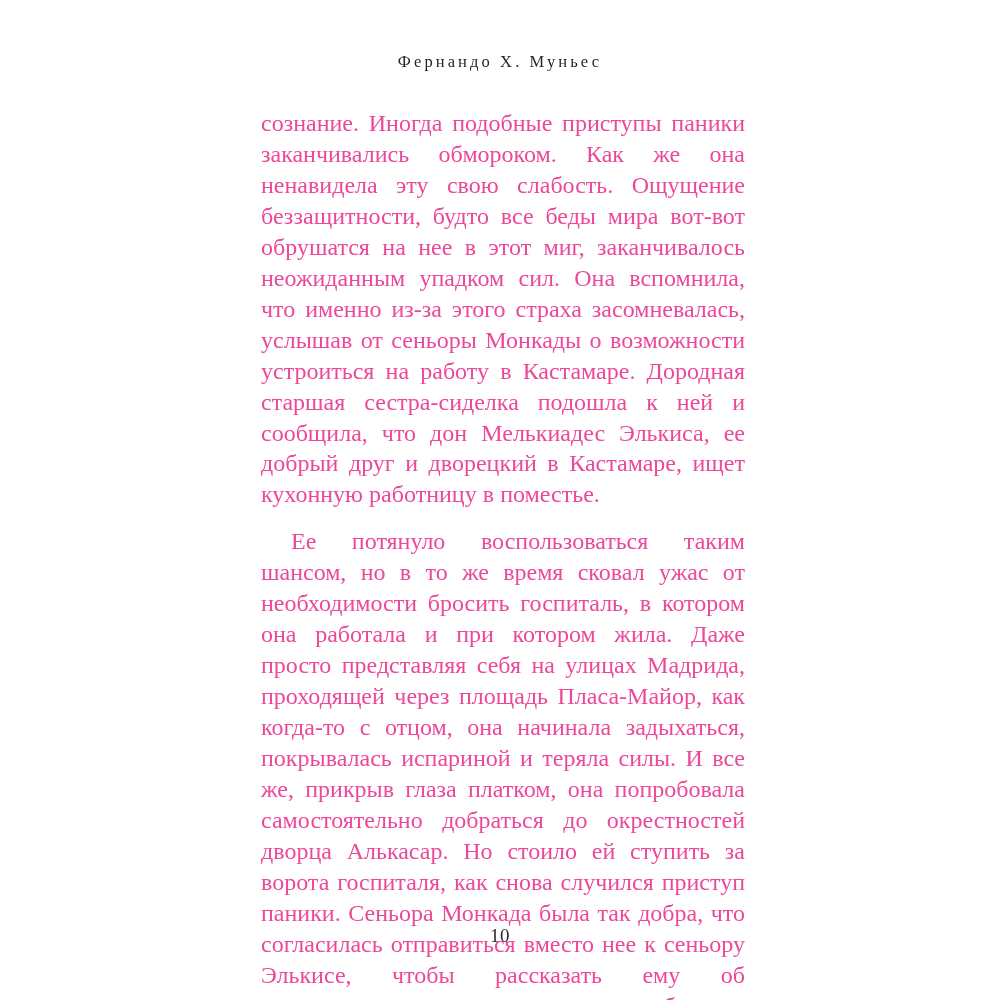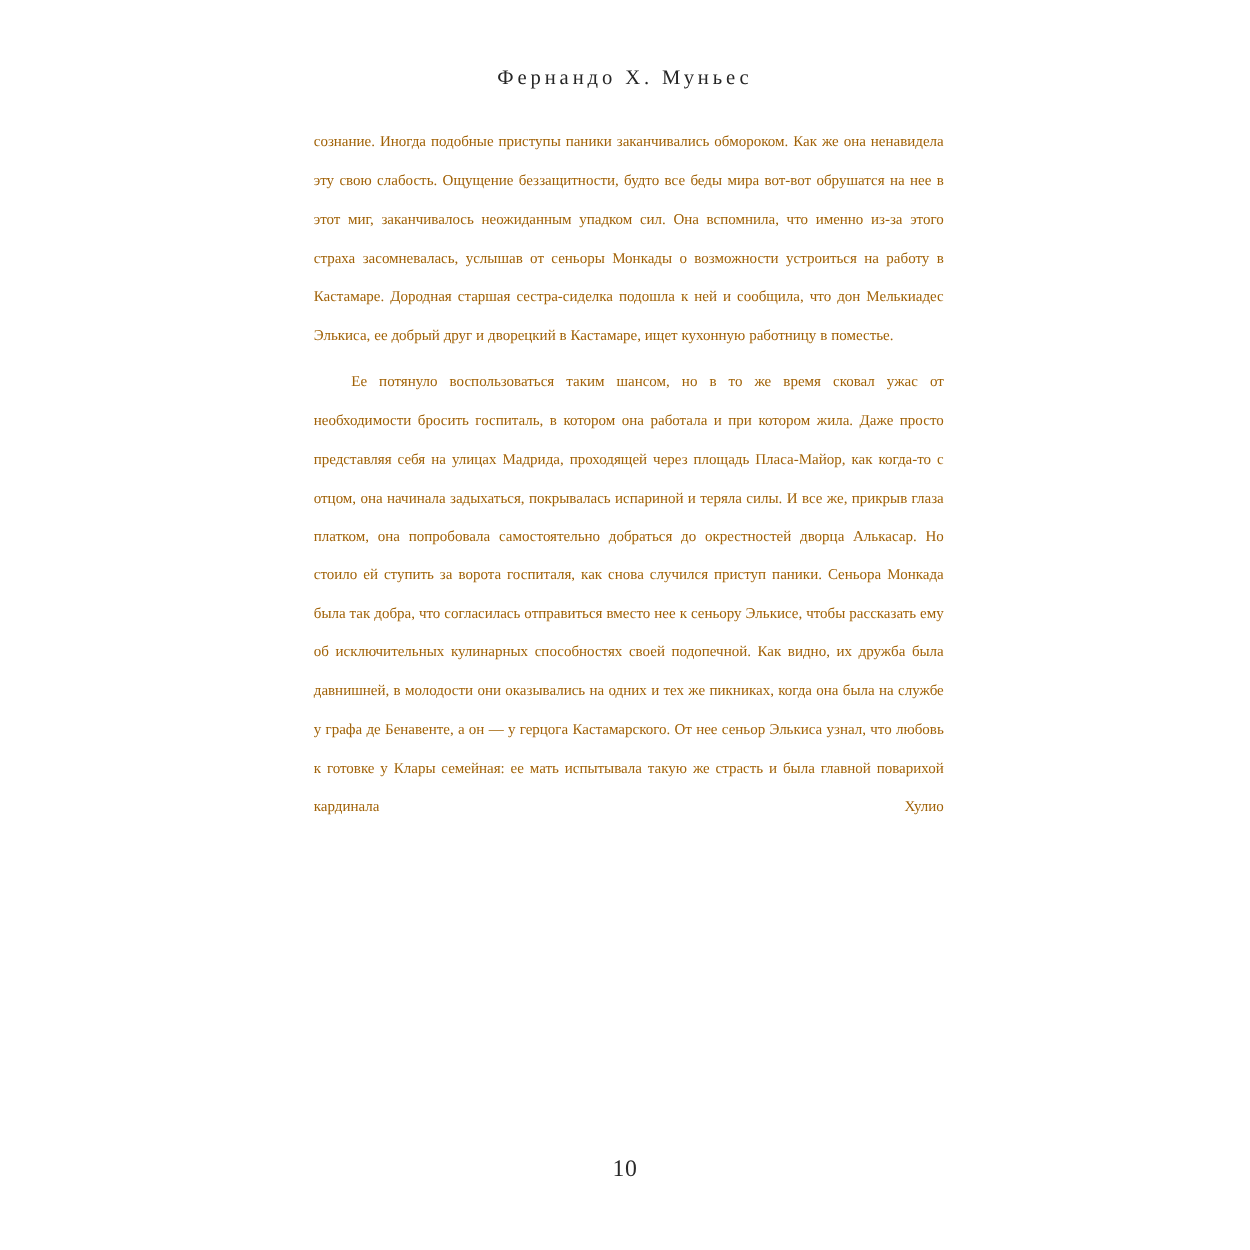--- a/index.html
+++ b/index.html
@@ -38,26 +38,26 @@
 
   
   .text-block {
     position: absolute;
     top: 92px;
     left: 245px;
     width: 516px;
   }
 
   .para {
-    margin: 6px;
+    margin: 16px;
     text-align: justify;
     text-justify: inter-word;
-    font-size: 12px;
+    font-size: 24px;
     line-height: 30.95px;
-    color: #a16207;
+    color: #ec4899;
     hyphens: manual;
     -webkit-hyphens: manual;
     word-spacing: 0.1px;
   }
 
   .para + .para {
     text-indent: 30px;
   }
 
   

